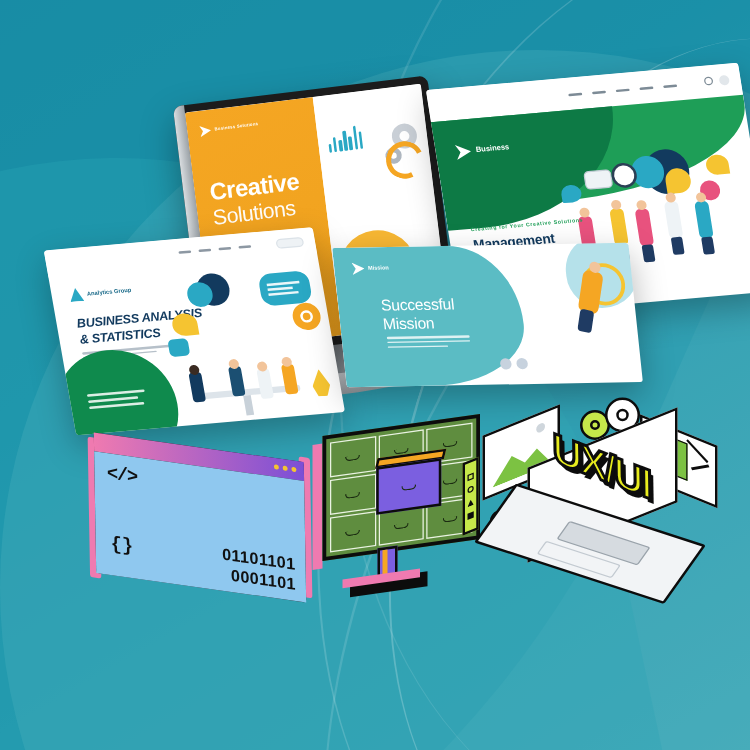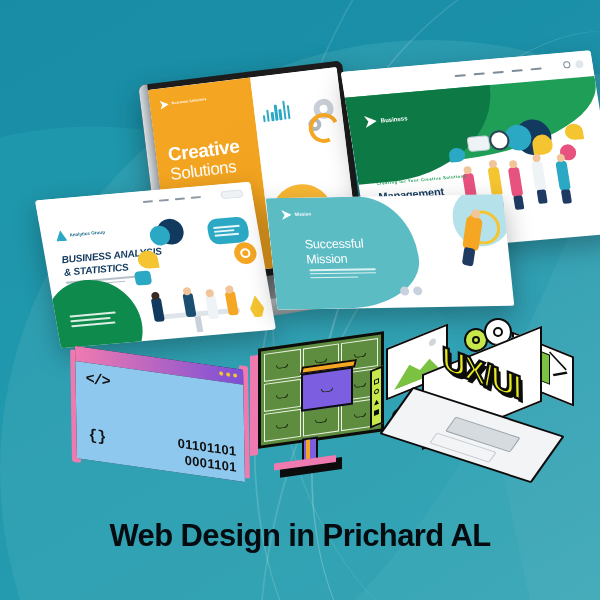--- a/index.html
+++ b/index.html
@@ -554,15 +554,14 @@
       <div class="gear-w"></div>
     </div>
     <div class="lap-screen"></div>
     <div class="uxui-text">UX/UI</div>
     <div class="lap-base">
       <div class="lap-pad"></div>
       <div class="lap-pad2"></div>
     </div>
   </div>
 
-  <div class="title">Web Design in Prichard AL</div>
 
 </div>
 
 </body></html>

